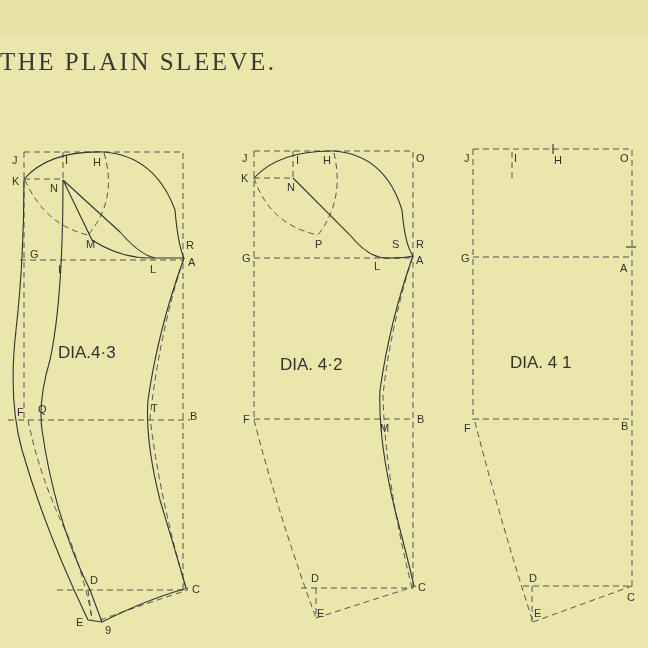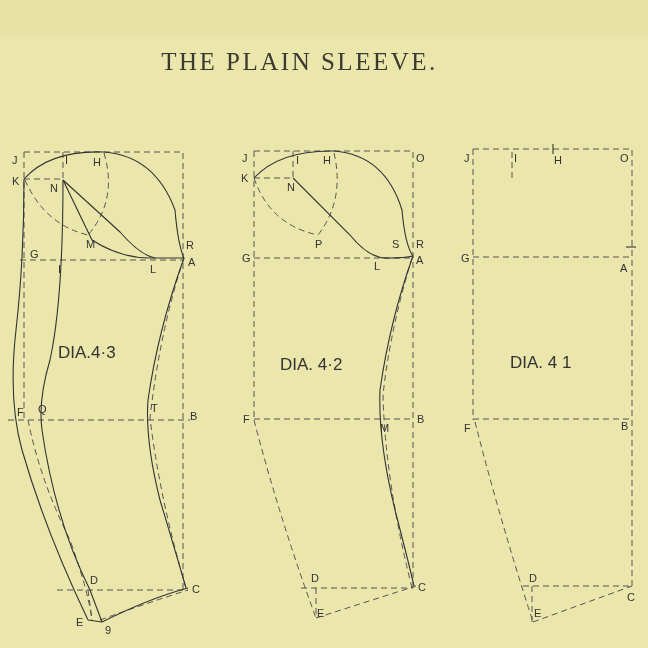--- a/index.html
+++ b/index.html
@@ -1,19 +1,19 @@
 <!DOCTYPE html>
 <html><head>
 <meta charset="utf-8">
 <style>
   html, body { margin:0; padding:0; }
   body { width:648px; height:648px; background:#ebe6ab; overflow:hidden; position:relative; }
   .page { position:absolute; left:0; top:0; width:648px; height:648px; background:#ebe6ab; }
   .topband { position:absolute; left:0; top:0; width:648px; height:36px; background:#e8e2a6; }
-  .title { position:absolute; left:0; top:48px; width:599px; text-align:center;
+  .title { position:absolute; left:0; top:48px; width:599px; text-align:left;
     font-family:"Liberation Serif", serif; font-size:25px; letter-spacing:2.5px; color:#3a3a30; }
   svg { position:absolute; left:0; top:0; }
   .lbl { font-family:"Liberation Sans", sans-serif; font-size:11px; fill:#333; }
   .dia { font-family:"Liberation Sans", sans-serif; font-size:17px; fill:#333; }
   .dash { stroke:#555; stroke-width:1; fill:none; stroke-dasharray:6 4; }
   .solid { stroke:#333; stroke-width:1.1; fill:none; }
 </style>
 </head>
 <body>
 

